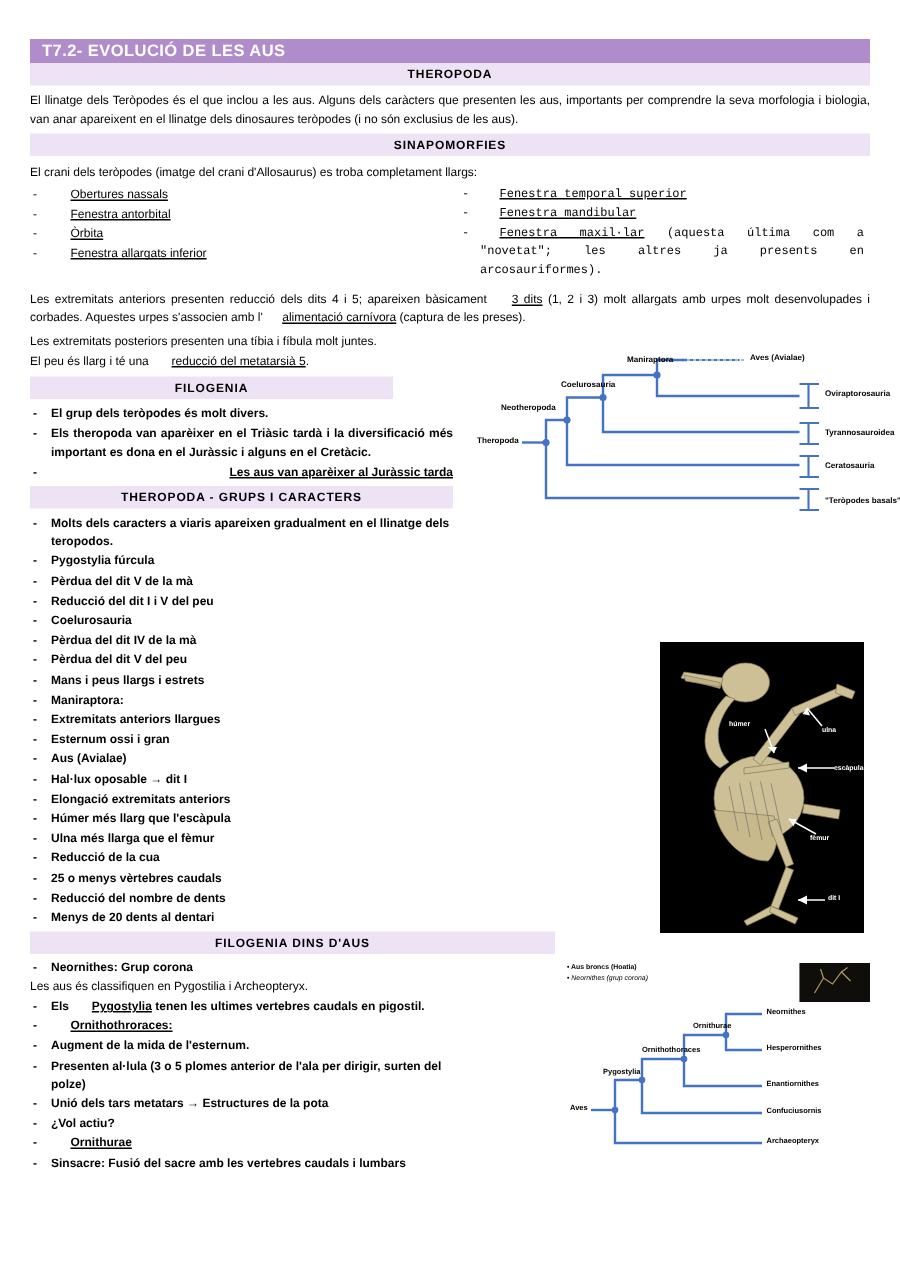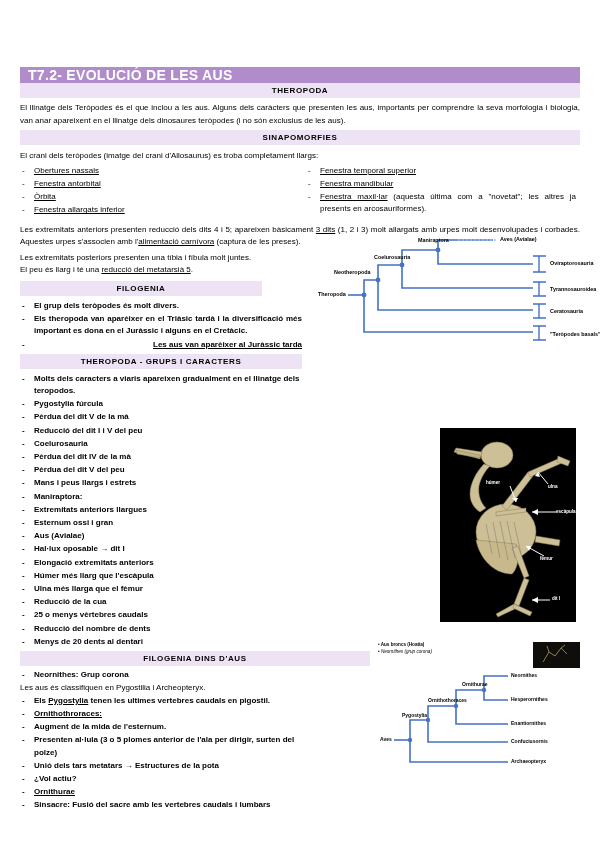--- a/index.html
+++ b/index.html
@@ -17,27 +17,26 @@
   .page {
     position: relative;
     width: 600px; height: 848px;
     padding: 26px 20px 0 20px;
   }
 
   
   .title-bar {
     background: #b08ccb;
     color: #ffffff;
-    font-size: 14px;
+    font-size: 11px;
     font-weight: bold;
     letter-spacing: 0.3px;
     padding: 4px 4px 4px 8px;
     height: 16px;
     line-height: 8px;
-    margin-top: 41px;
   }
   .section-bar {
     background: #eee3f4;
     color: #000000;
     font-size: 8px;
     font-weight: bold;
     letter-spacing: 0.6px;
     text-align: center;
     padding: 4px 0;
     height: 15px;
@@ -66,31 +65,31 @@
     content: "-";
     position: absolute;
     left: 2px;
     top: 0;
   }
   .l1 { margin-left: 22px; }
   .l2 { margin-left: 52px; }
   .l3 { margin-left: 82px; }
   .l4 { margin-left: 112px; }
   .l5 { margin-left: 142px; }
-  .u { text-decoration: underline; }
+  .u { text-decoration: underline; margin-left: 13px; }
   .bold { font-weight: bold; }
 
   
   .twocol {
     display: flex;
     gap: 0px;
     margin-top: 2px;
   }
   .twocol > div { width: 50%; }
-  .colR li.it { padding-right: 4px; }
+  .colR li.it { padding-right: 4px; font-family: Liberation Mono, monospace; }
   .just { text-align: justify; }
 
   
   .clado1 {
     position: absolute;
     left: 318px;
     top: 232px;
     width: 282px;
     height: 112px;
   }

